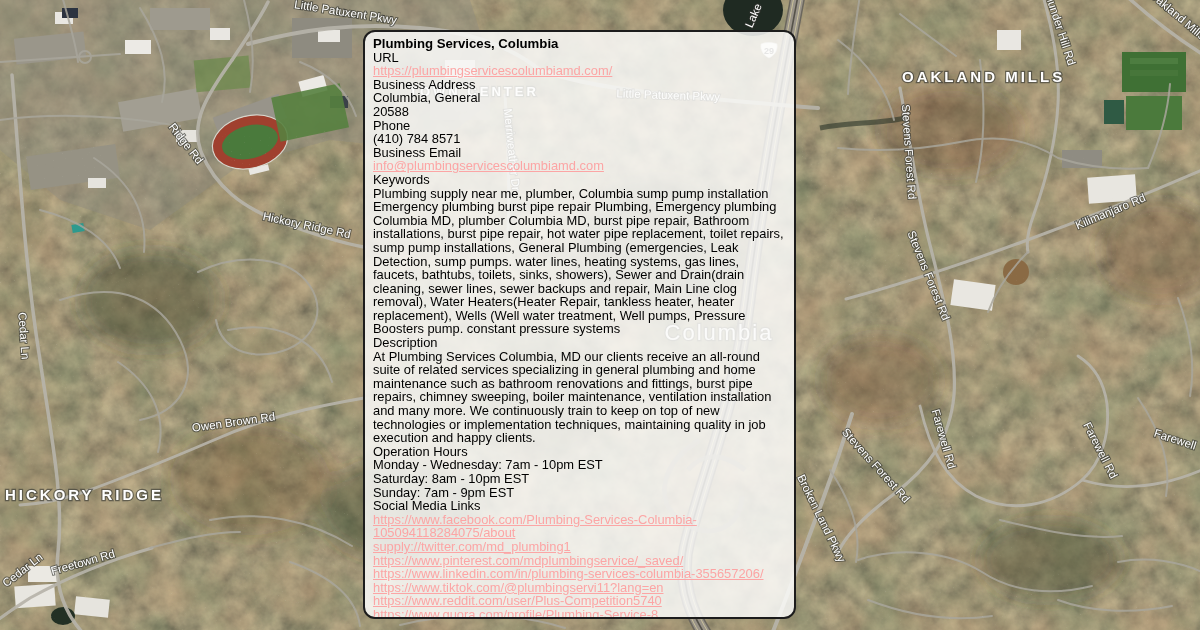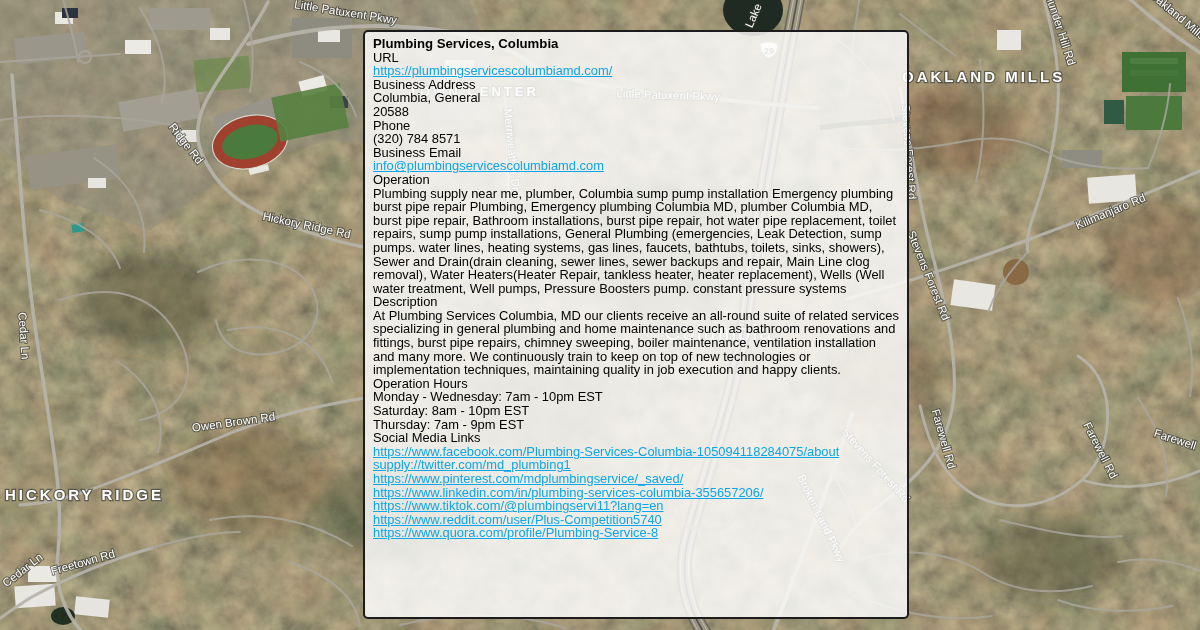--- a/index.html
+++ b/index.html
@@ -7,25 +7,25 @@
        font-family:"Liberation Sans",sans-serif;}
   #map{position:absolute;left:0;top:0;width:1200px;height:630px;display:block;}
   .roadlbl{font-size:11.5px;fill:#ffffff;font-weight:400;
            paint-order:stroke;stroke:rgba(50,52,48,.65);stroke-width:2px;}
   .distlbl{font-size:15px;fill:#ffffff;font-weight:600;letter-spacing:3px;
            paint-order:stroke;stroke:rgba(50,52,48,.6);stroke-width:2.4px;}
   .citylbl{font-size:22px;fill:#f2f2f2;font-weight:400;letter-spacing:2px;
            paint-order:stroke;stroke:rgba(70,70,70,.5);stroke-width:2.6px;}
   .shieldtxt{font-size:9px;fill:#6f6f6f;font-weight:bold;}
   
-  .popup{position:absolute;left:363px;top:30px;width:546px;height:589px;box-sizing:border-box;
-         background:rgba(253,253,251,0.84);border:2px solid #1c1c1c;border-radius:5px;
+  .popup{position:absolute;left:363px;top:30px;width:433px;height:589px;box-sizing:border-box;
+         background:rgba(253,253,251,0.84);border:2px solid #1c1c1c;border-radius:12px;
          padding:5px 8px 8px 8px;font-size:12.9px;line-height:13.6px;color:#000;overflow:hidden;}
   .popup .title{font-weight:bold;font-size:13.2px;}
-  .popup a{color:#0ea5e9;text-decoration:underline;display:block;}
+  .popup a{color:#fca5a5;text-decoration:underline;display:block;}
   .popup div{margin:0;}
 </style>
 </head>
 <body>
 
 <svg id="map" viewBox="0 0 1200 630" xmlns="http://www.w3.org/2000/svg">
   <defs>
     <filter id="terr" x="0" y="0" width="100%" height="100%">
       <feTurbulence type="fractalNoise" baseFrequency="0.05" numOctaves="4" seed="7"></feTurbulence>
       <feColorMatrix type="matrix" values="0.45 0 0 0 0.13  0.38 0 0 0 0.12  0.22 0 0 0 0.08  0 0 0 0 1"></feColorMatrix>
@@ -220,31 +220,31 @@
 </svg>
 
 <div class="popup">
   <div class="title">Plumbing Services, Columbia</div>
   <div>URL</div>
   <a href="#">https://plumbingservicescolumbiamd.com/</a>
   <div>Business Address</div>
   <div>Columbia, General</div>
   <div>20588</div>
   <div>Phone</div>
-  <div>(320) 784 8571</div>
+  <div>(410) 784 8571</div>
   <div>Business Email</div>
   <a href="#">info@plumbingservicescolumbiamd.com</a>
-  <div>Operation</div>
+  <div>Keywords</div>
   <div>Plumbing supply near me, plumber, Columbia sump pump installation Emergency plumbing burst pipe repair Plumbing, Emergency plumbing Columbia MD, plumber Columbia MD, burst pipe repair, Bathroom installations, burst pipe repair, hot water pipe replacement, toilet repairs, sump pump installations, General Plumbing (emergencies, Leak Detection, sump pumps. water lines, heating systems, gas lines, faucets, bathtubs, toilets, sinks, showers), Sewer and Drain(drain cleaning, sewer lines, sewer backups and repair, Main Line clog removal), Water Heaters(Heater Repair, tankless heater, heater replacement), Wells (Well water treatment, Well pumps, Pressure Boosters pump. constant pressure systems</div>
   <div>Description</div>
   <div>At Plumbing Services Columbia, MD our clients receive an all-round suite of related services specializing in general plumbing and home maintenance such as bathroom renovations and fittings, burst pipe repairs, chimney sweeping, boiler maintenance, ventilation installation and many more.  We continuously train to keep on top of new technologies or implementation techniques, maintaining quality in job execution and happy clients.</div>
   <div>Operation Hours</div>
   <div>Monday - Wednesday: 7am - 10pm EST</div>
   <div>Saturday: 8am - 10pm EST</div>
-  <div>Thursday: 7am - 9pm EST</div>
+  <div>Sunday: 7am - 9pm EST</div>
   <div>Social Media Links</div>
   <a href="#">https://www.facebook.com/Plumbing-Services-Columbia-105094118284075/about</a>
   <a href="#">supply://twitter.com/md_plumbing1</a>
   <a href="#">https://www.pinterest.com/mdplumbingservice/_saved/</a>
   <a href="#">https://www.linkedin.com/in/plumbing-services-columbia-355657206/</a>
   <a href="#">https://www.tiktok.com/@plumbingservi11?lang=en</a>
   <a href="#">https://www.reddit.com/user/Plus-Competition5740</a>
   <a href="#">https://www.quora.com/profile/Plumbing-Service-8</a>
 </div>
 

